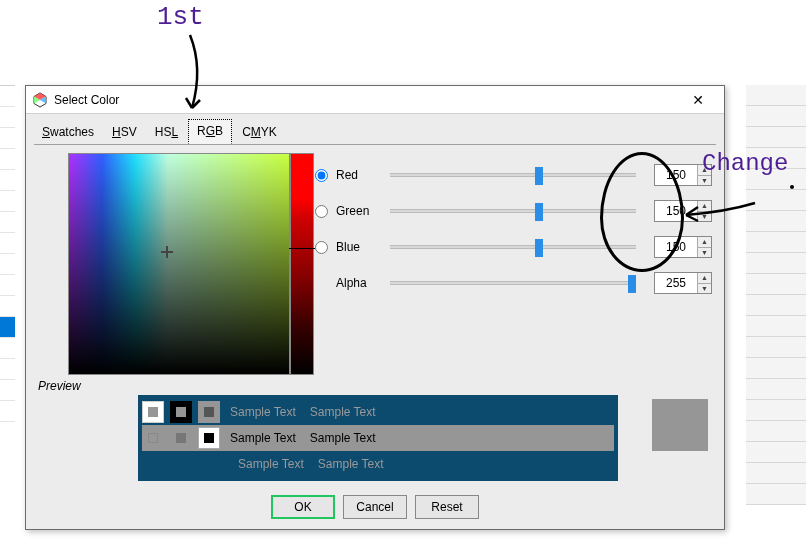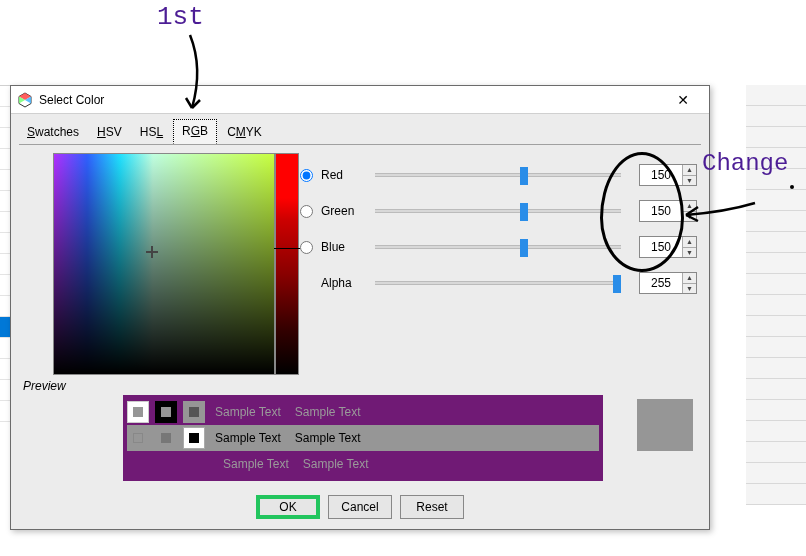--- a/index.html
+++ b/index.html
@@ -28,21 +28,21 @@
   .stray-right {
     position: absolute;
     right: 0; top: 85px; width: 60px; height: 460px;
     background: #fff;
   }
   .stray-right .hcell {
     height: 21px; border-bottom: 1px solid #d8d8d8; background: #f4f4f4;
   }
   .dialog {
     position: absolute;
-    left: 10px; top: 85px;
+    left: 25px; top: 85px;
     width: 700px;
     border: 1px solid #6b6b6b;
     background: #ececec;
     box-shadow: 2px 2px 6px rgba(0,0,0,0.25);
   }
   .titlebar {
     height: 28px;
     background: #fff;
     display: flex;
     align-items: center;
@@ -174,21 +174,21 @@
     gap: 10px; padding: 4px 6px 12px 0;
   }
   .colorcode input {
     width: 100px; height: 22px;
     border: 1px solid #888; background:#fff;
     text-align: right; padding: 0 6px;
     font-family: inherit; font-size: 12px;
   }
   .preview-label { padding: 4px 0 2px 0; font-style: italic; }
   .preview-box {
-    background: #701a75;
+    background: #0c4a6e;
     display: flex;
     flex-direction: column;
     gap: 0;
     width: 480px;
     margin: 0 auto 8px 100px;
     padding: 4px;
   }
   .prow {
     display: flex; align-items: center; height: 26px; gap: 6px;
   }
@@ -206,21 +206,21 @@
   .btnrow {
     display:flex; gap:8px; justify-content:center;
     padding: 6px 0 10px 0;
   }
   .btn {
     min-width: 64px; height: 24px;
     border: 1px solid #888; background: #e6e6e6;
     display:flex; align-items:center; justify-content:center;
     padding: 0 10px;
   }
-  .btn.primary { border: 4px solid #22c55e; }
+  .btn.primary { border: 2px solid #22c55e; }
 
   
   .anno {
     position: absolute;
     font-family: Liberation Mono, monospace;
     color: #4c1d95;
     pointer-events: none;
   }
   .anno-1st { left: 157px; top: 2px; font-size: 26px; }
   .anno-change { left: 702px; top: 150px; font-size: 24px; }

